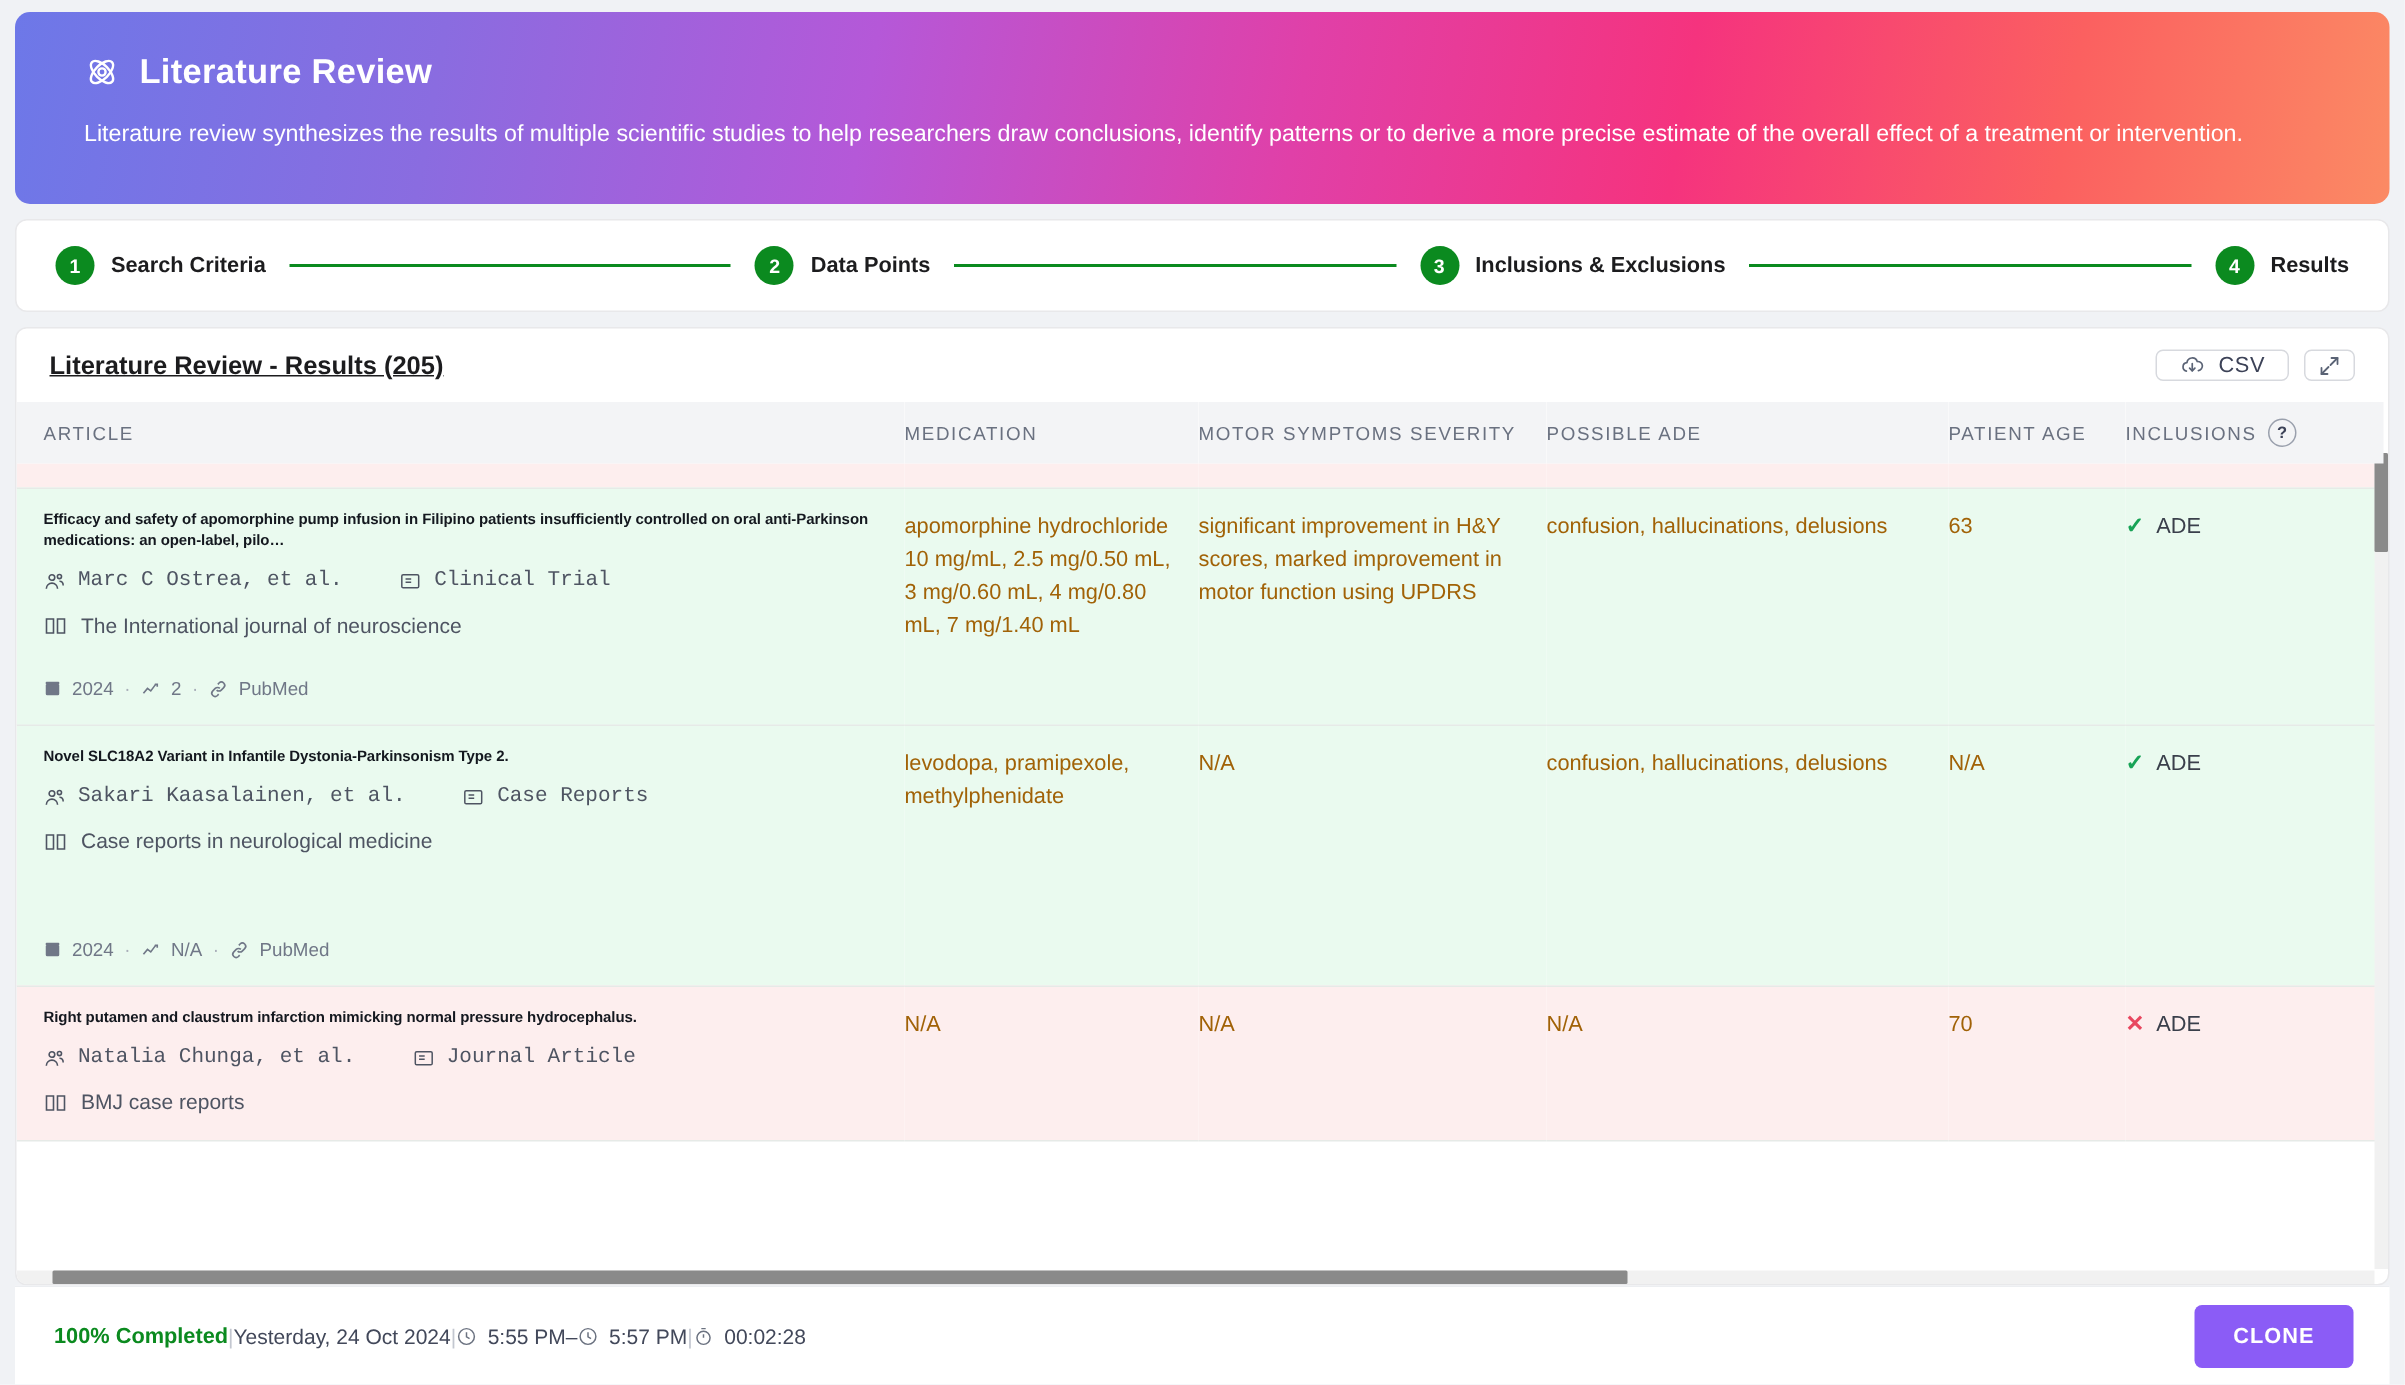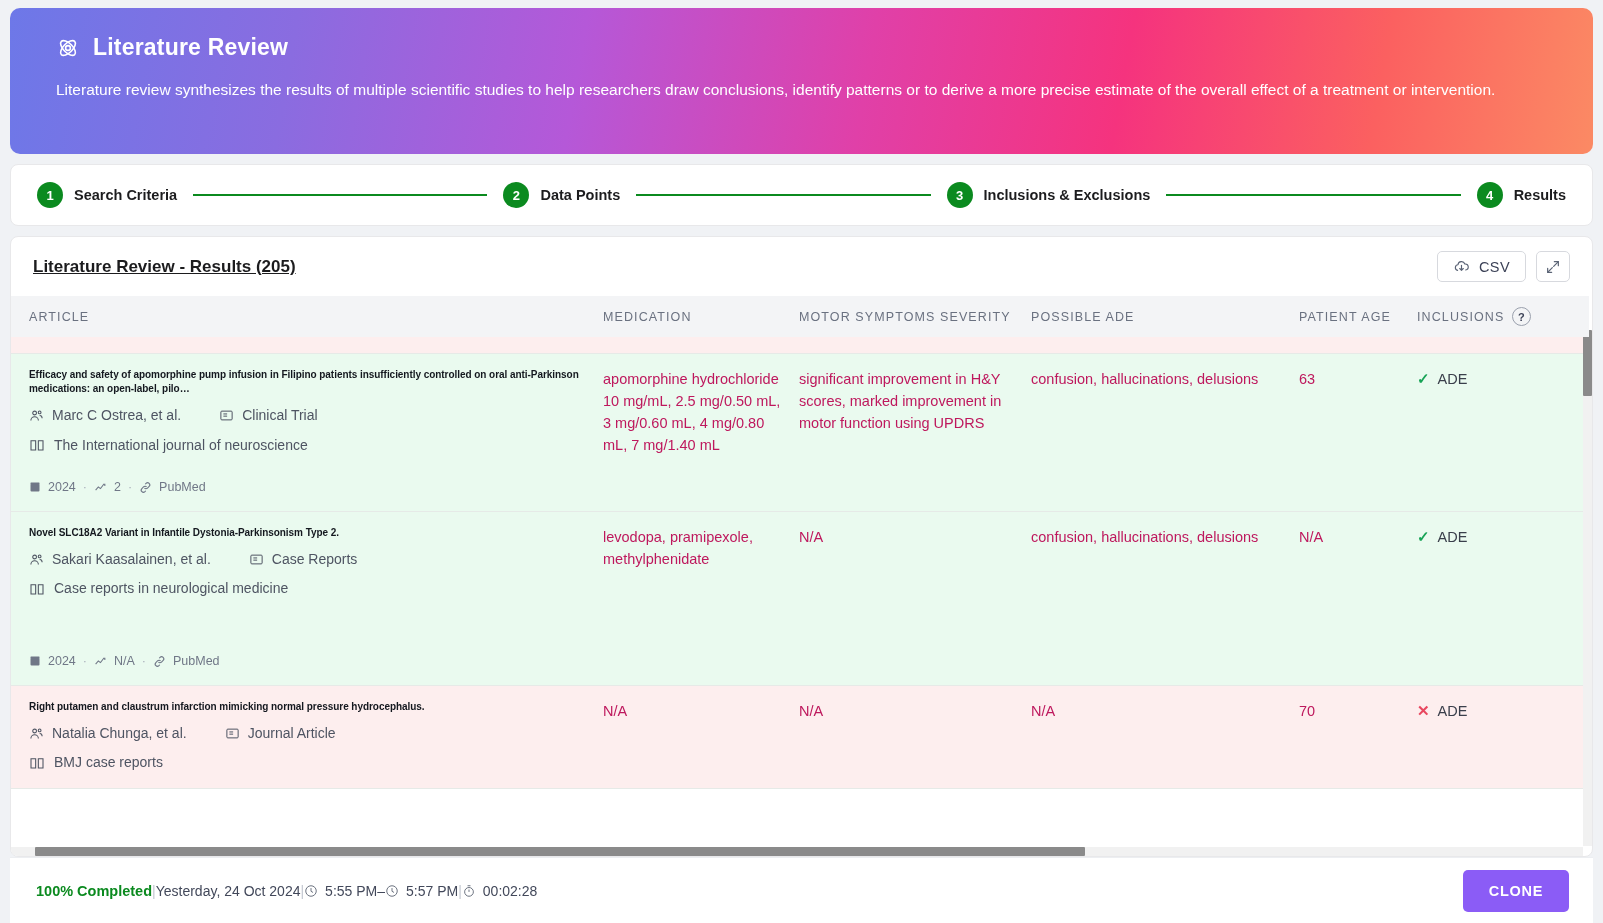--- a/index.html
+++ b/index.html
@@ -11,21 +11,21 @@
   }
   .page { width: 1603px; height: 923px; padding: 8px 10px 0 10px; display: flex; flex-direction: column; }
 
   
   .hero {
     border-radius: 10px;
     background: linear-gradient(100deg, #6d78e8 0%, #8a6ce0 18%, #b558d8 36%, #e040a8 54%, #f5337e 70%, #fb6060 86%, #fb8a64 100%);
     padding: 26px 46px 30px 46px;
     color: #fff;
     flex: 0 0 auto;
-    height: 146px;
+    height: 128px;
   }
   .hero-title-row { display: flex; align-items: center; gap: 13px; }
   .hero-title { font-size: 23px; font-weight: bold; letter-spacing: .2px; }
   .hero-desc { margin-top: 16px; font-size: 15.5px; line-height: 1.72; max-width: 1470px; font-weight: 400; }
 
   
   .stepper-card {
     margin-top: 10px;
     background: #fff;
     border-radius: 8px;
@@ -60,21 +60,21 @@
   }
   .results-head {
     display: flex; align-items: center; justify-content: space-between;
     padding: 14px 22px 14px 22px;
     flex: 0 0 auto;
   }
   .results-title { font-size: 17px; font-weight: bold; color: #1c1c1e; text-decoration: underline; }
   .head-actions { display: flex; gap: 10px; align-items: center; }
   .btn-outline {
     border: 1px solid #d7d9de; background: #fff; border-radius: 5px;
-    height: 31px; display: flex; align-items: center; gap: 9px;
+    height: 21px; display: flex; align-items: center; gap: 9px;
     padding: 0 15px; cursor: pointer;
     color: #3c4257; font-size: 14.5px; letter-spacing: .4px;
   }
   .btn-icon-only { width: 34px; padding: 0; justify-content: center; }
 
   
   .table-wrap { flex: 1 1 auto; position: relative; min-height: 0; overflow: hidden; }
   .table-scroll { height: 100%; overflow: hidden; position: relative; }
   table { border-collapse: collapse; width: 1578px; table-layout: fixed; }
   thead th {
@@ -102,26 +102,26 @@
     vertical-align: top;
     font-size: 14.5px; color: #3a3f4b; line-height: 1.52;
     border-bottom: 1px solid #e6eae7;
   }
   tbody td:first-child { padding-left: 18px; }
   tr.row-included td { background: #eafaef; }
   tr.row-excluded td { background: #fdeeee; }
   tr.row-clip td { padding-top: 0; padding-bottom: 6px; height: 16px; }
 
   .art-title { font-size: 10px; font-weight: bold; color: #14181f; line-height: 1.44; letter-spacing: -.05px; }
-  .art-meta { display: flex; align-items: center; gap: 8px; margin-top: 9px; color: #4e5462; font-size: 14px; }
+  .art-meta { display: flex; align-items: center; gap: 8px; margin-top: 9px; color: #4e5462; font-size: 14px; font-family: Liberation Mono, monospace; }
   .art-meta .gap { width: 22px; }
   .art-sub { display: flex; align-items: center; gap: 9px; margin-top: 8px; color: #4e5462; font-size: 14px; }
   .art-foot { display: flex; align-items: center; gap: 7px; margin-top: 22px; color: #707787; font-size: 12.5px; }
   .art-foot .dot { color: #a8adb8; }
-  .cell-plain { color: #be185d; }
+  .cell-plain { color: #a16207; }
   .inc { display: flex; align-items: center; gap: 8px; font-size: 14.5px; color: #3a3f4b; }
   .tick { color: #17a356; font-weight: bold; font-size: 15px; }
   .cross { color: #e8475f; font-weight: bold; font-size: 15px; }
 
   
   .vscroll {
     position: absolute; right: 0; top: 34px; width: 9px; bottom: 10px;
     background: #f1f1f1;
   }
   .vscroll .thumb { position: absolute; top: 0; left: 0; width: 9px; height: 66px; background: #8a8a8a; border-radius: 1px; }

